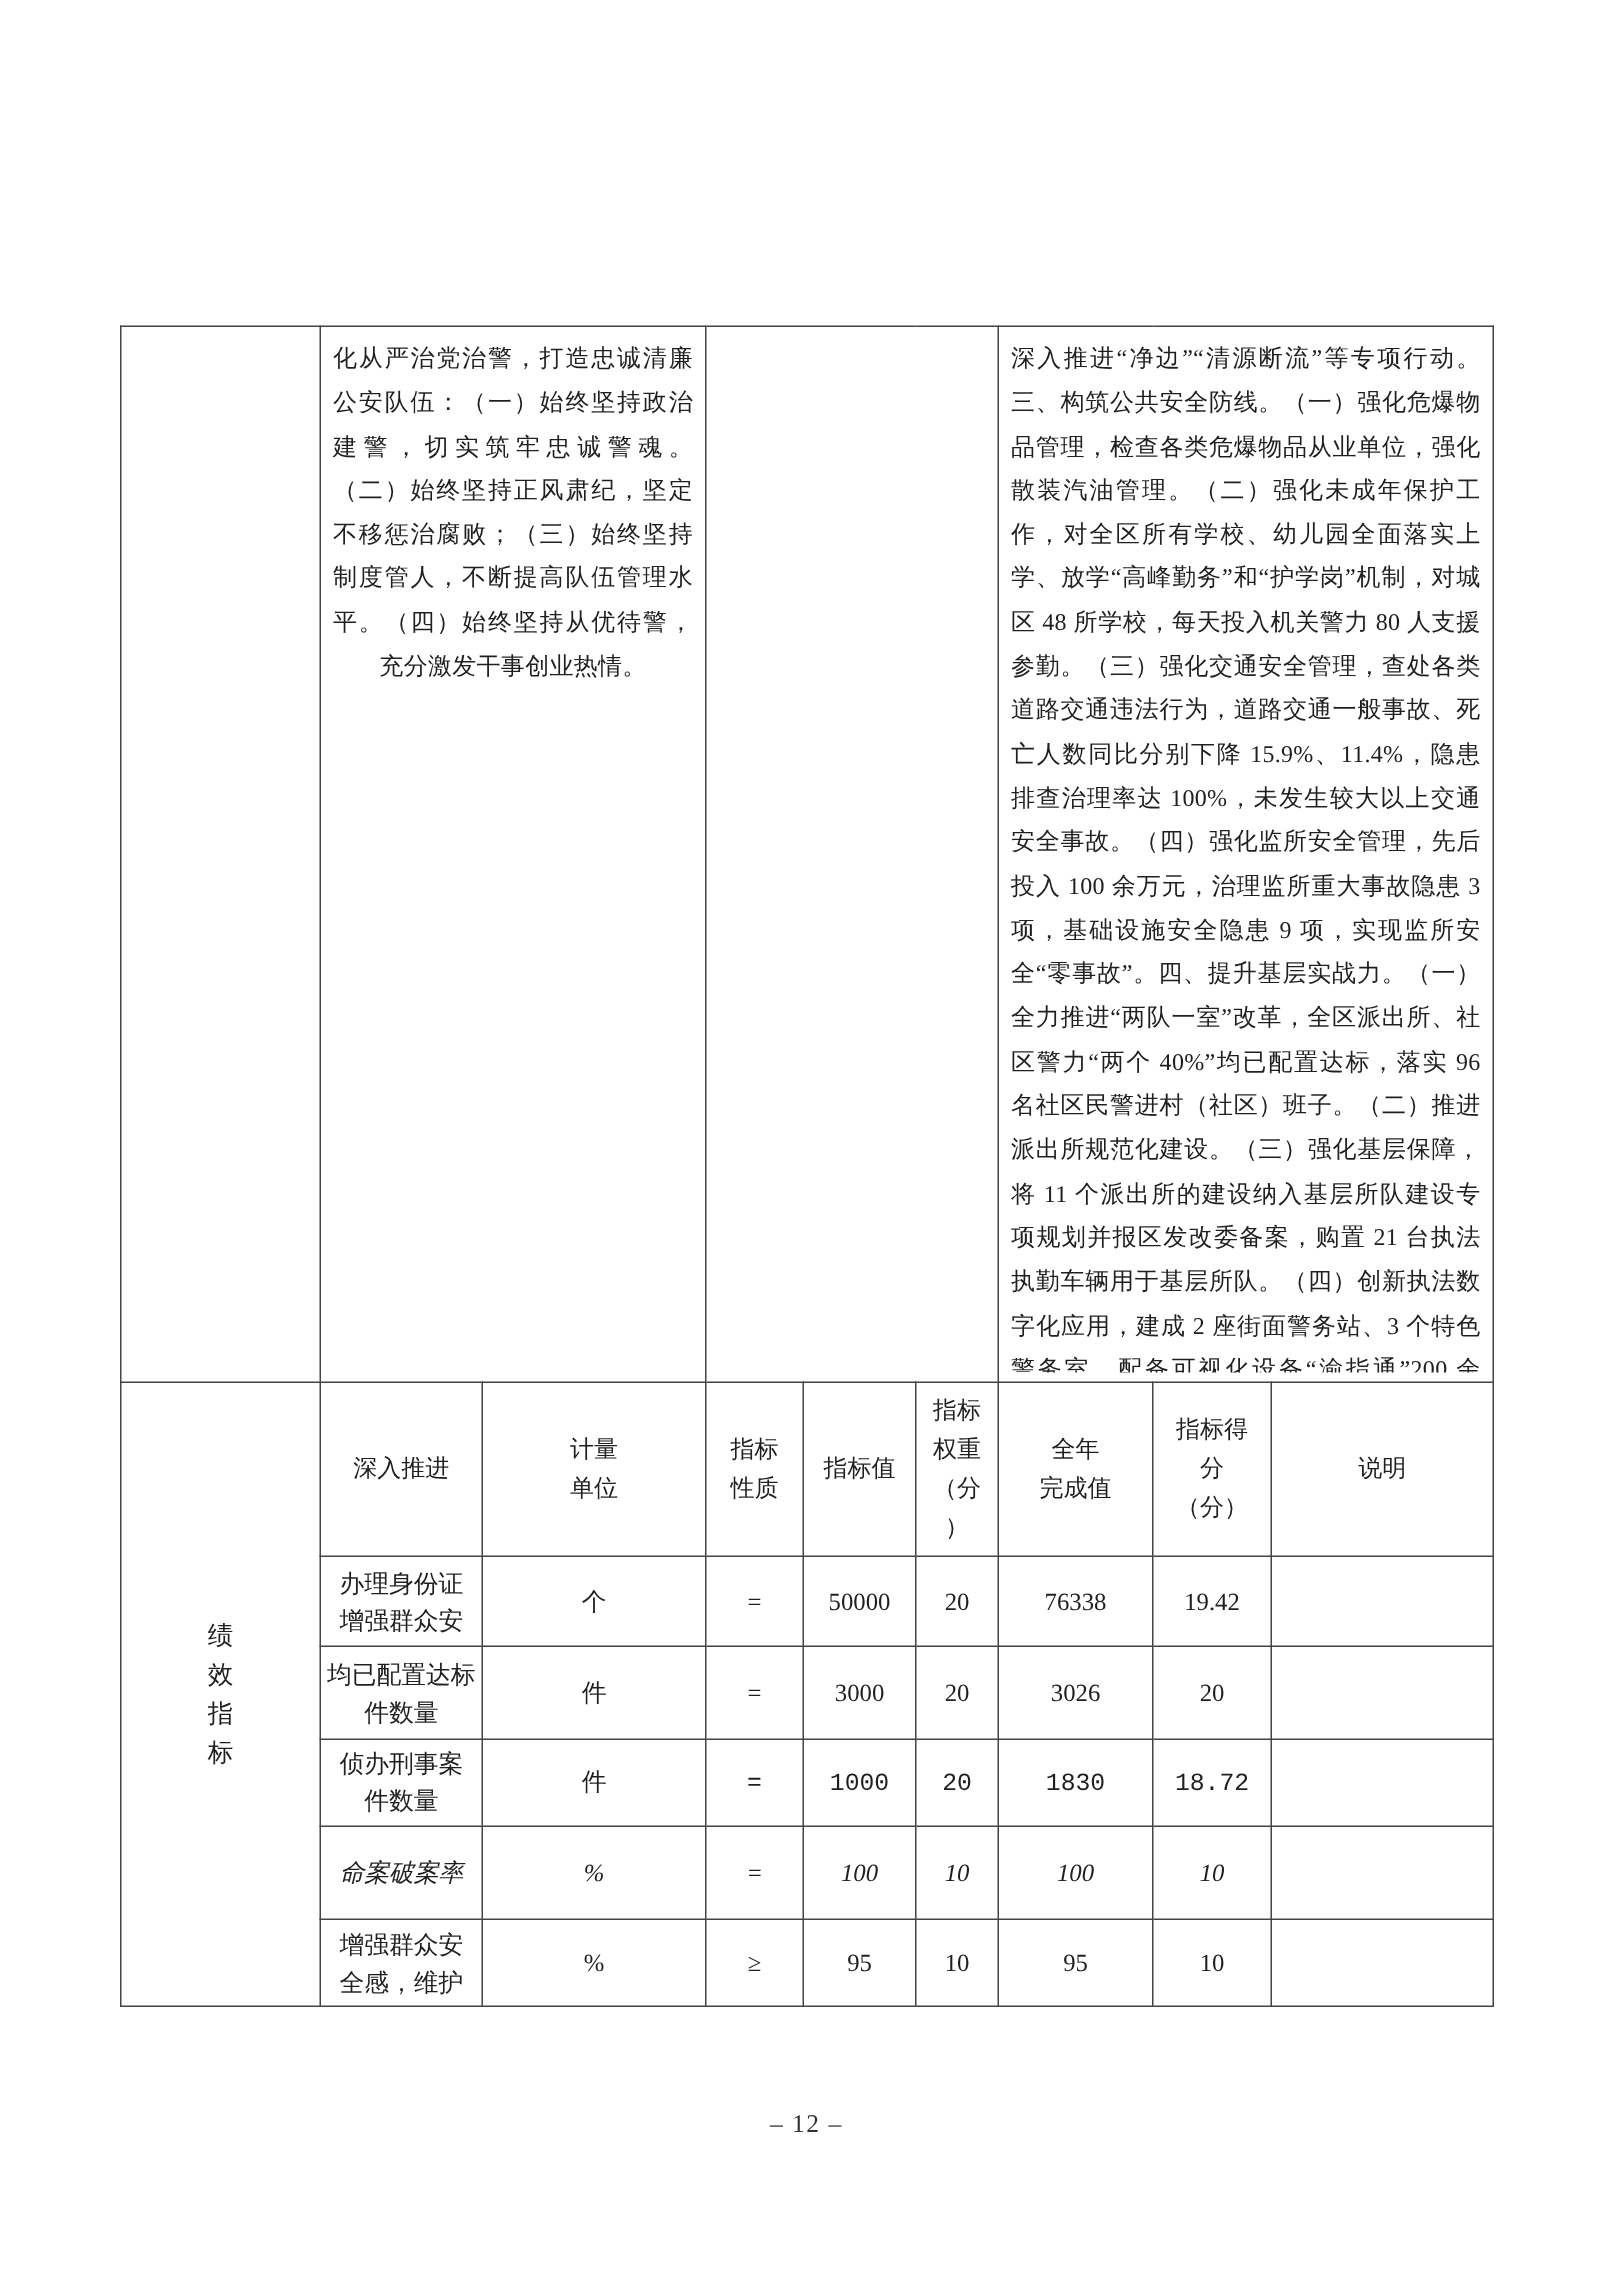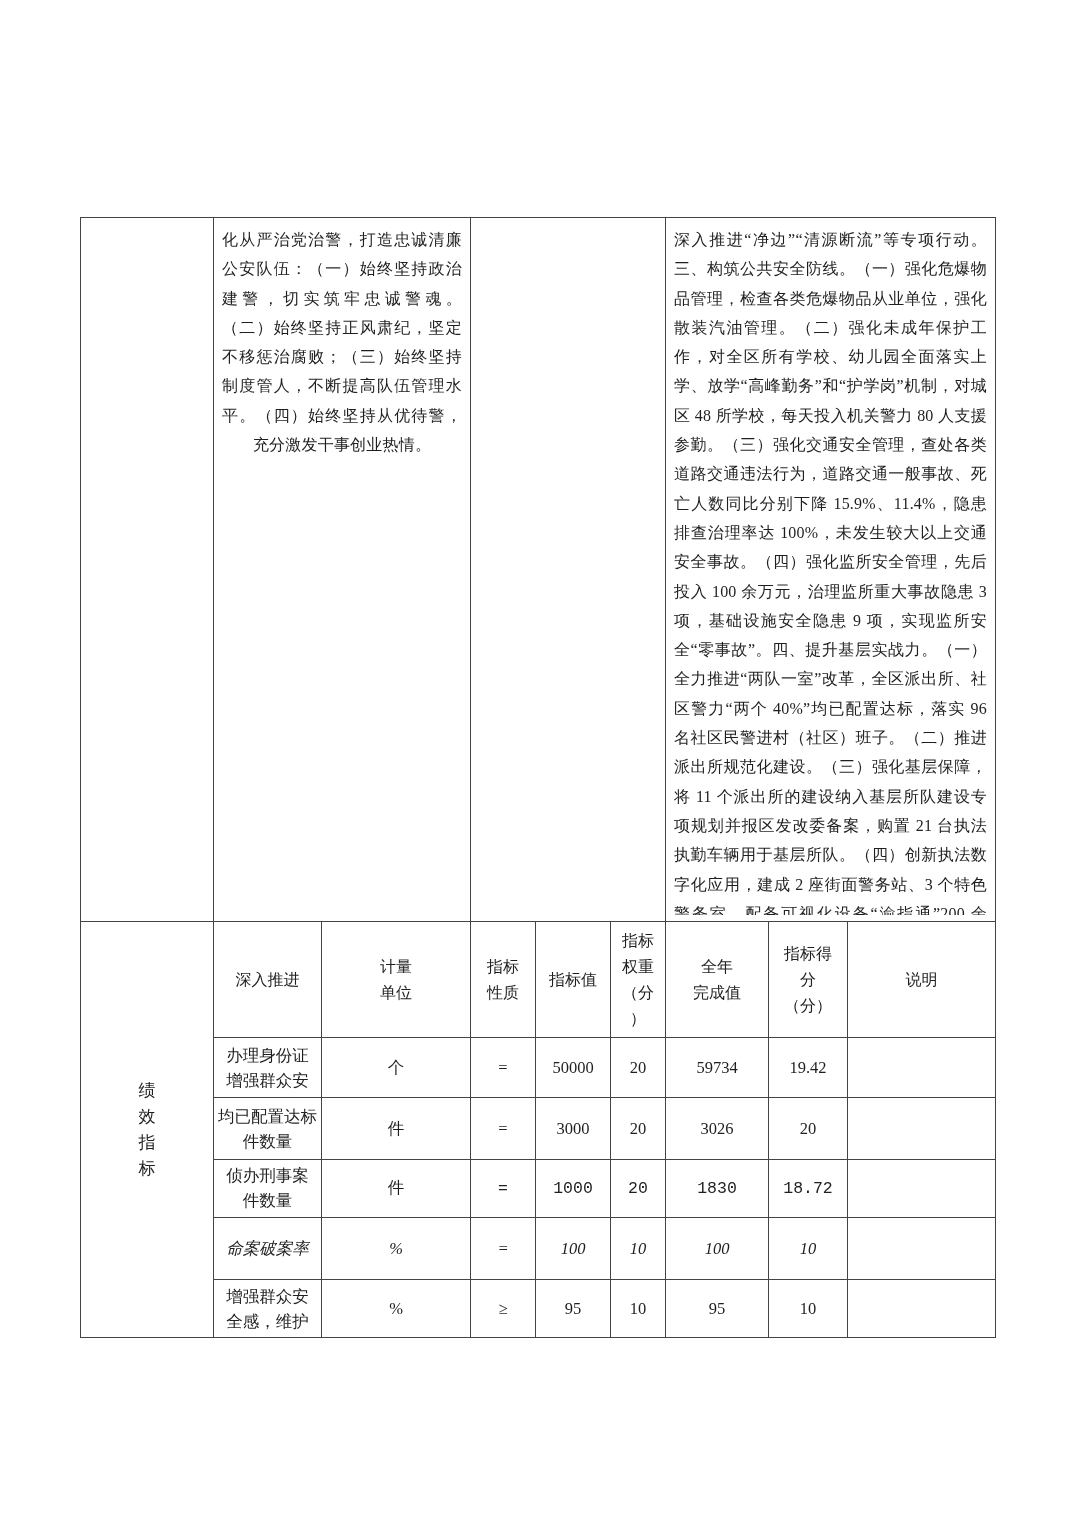--- a/index.html
+++ b/index.html
@@ -129,21 +129,21 @@
       <td class="hc">说明</td>
     </tr>
 
     <tr class="r1">
       <td class="dc">办理身份证
 增强群众安</td>
       <td class="dc">个</td>
       <td class="dc">=</td>
       <td class="dc">50000</td>
       <td class="dc">20</td>
-      <td class="dc">59734</td>
+      <td class="dc">76338</td>
       <td class="dc">19.42</td>
       <td class="dc"></td>
     </tr>
 
     <tr class="r2">
       <td class="dc">均已配置达标
 件数量</td>
       <td class="dc">件</td>
       <td class="dc">=</td>
       <td class="dc">3000</td>
@@ -183,14 +183,15 @@
       <td class="dc">≥</td>
       <td class="dc">95</td>
       <td class="dc">10</td>
       <td class="dc">95</td>
       <td class="dc">10</td>
       <td class="dc"></td>
     </tr>
   </tbody>
     </table>
 
+  <div class="pagenum">–  12  –</div>
 
 </div>
 
 </body></html>

